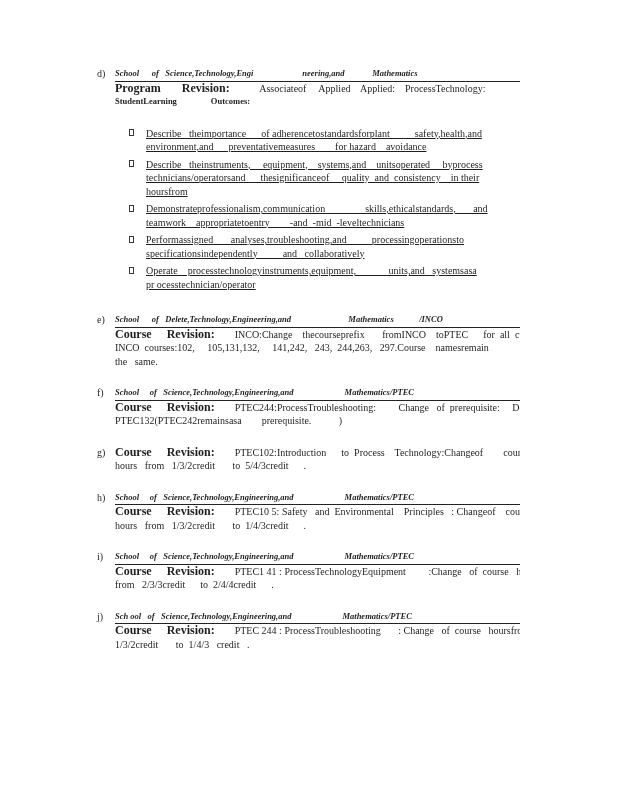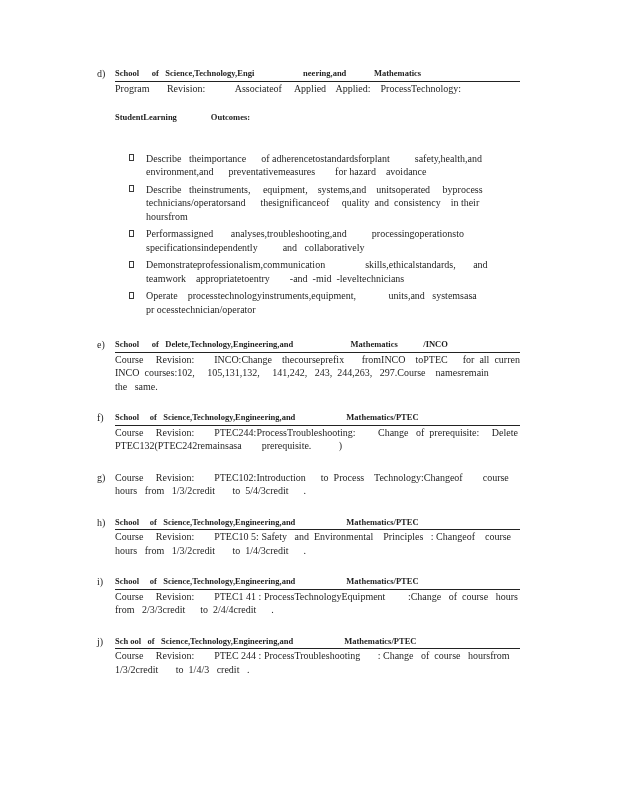--- a/index.html
+++ b/index.html
@@ -33,39 +33,39 @@
     width: 405px;
     max-width: 405px;
   }
   .hdr {
     font-size: 8.5px;
     font-weight: 700;
     line-height: 13.5px;
     white-space: pre;
     border-bottom: 1.5px solid #222222;
     overflow: hidden;
+    font-style: italic;
   }
   .line {
     font-size: 10px;
     line-height: 13.5px;
     white-space: pre;
     overflow: hidden;
   }
   .sb {
-    font-size: 10px;
-    font-weight: 400;
+    font-size: 12px;
+    font-weight: 700;
   }
   .outcomes {
-    margin-top: 16px;
     font-size: 8.5px;
     font-weight: 700;
     line-height: 13.5px;
     white-space: pre;
   }
-  .bullets { margin-top: 27px; }
+  .bullets { margin-top: 18px; text-decoration: underline; }
   .bullet {
     display: flex;
     align-items: flex-start;
     padding-left: 14px;
     margin-bottom: 4px;
   }
   .bullet-marker {
     flex: none;
     display: inline-block;
     width: 5px; height: 7px;
@@ -98,27 +98,27 @@
 environment,and      preventativemeasures        for hazard    avoidance</span>
           </div>
         <div class="bullet">
             <span class="bullet-marker"></span>
             <span class="bullet-text">Describe   theinstruments,     equipment,    systems,and    unitsoperated     byprocess
 technicians/operatorsand      thesignificanceof     quality  and  consistency    in their
 hoursfrom</span>
           </div>
         <div class="bullet">
             <span class="bullet-marker"></span>
-            <span class="bullet-text">Performassigned       analyses,troubleshooting,and          processingoperationsto
-specificationsindependently          and   collaboratively</span>
+            <span class="bullet-text">Demonstrateprofessionalism,communication                skills,ethicalstandards,       and
+teamwork    appropriatetoentry        -and  -mid  -leveltechnicians</span>
           </div>
         <div class="bullet">
             <span class="bullet-marker"></span>
-            <span class="bullet-text">Demonstrateprofessionalism,communication                skills,ethicalstandards,       and
-teamwork    appropriatetoentry        -and  -mid  -leveltechnicians</span>
+            <span class="bullet-text">Performassigned       analyses,troubleshooting,and          processingoperationsto
+specificationsindependently          and   collaboratively</span>
           </div>
         <div class="bullet">
             <span class="bullet-marker"></span>
             <span class="bullet-text">Operate    processtechnologyinstruments,equipment,             units,and   systemsasa
 pr ocesstechnician/operator</span>
           </div>
       </div>
     </div>
   </section>
 

